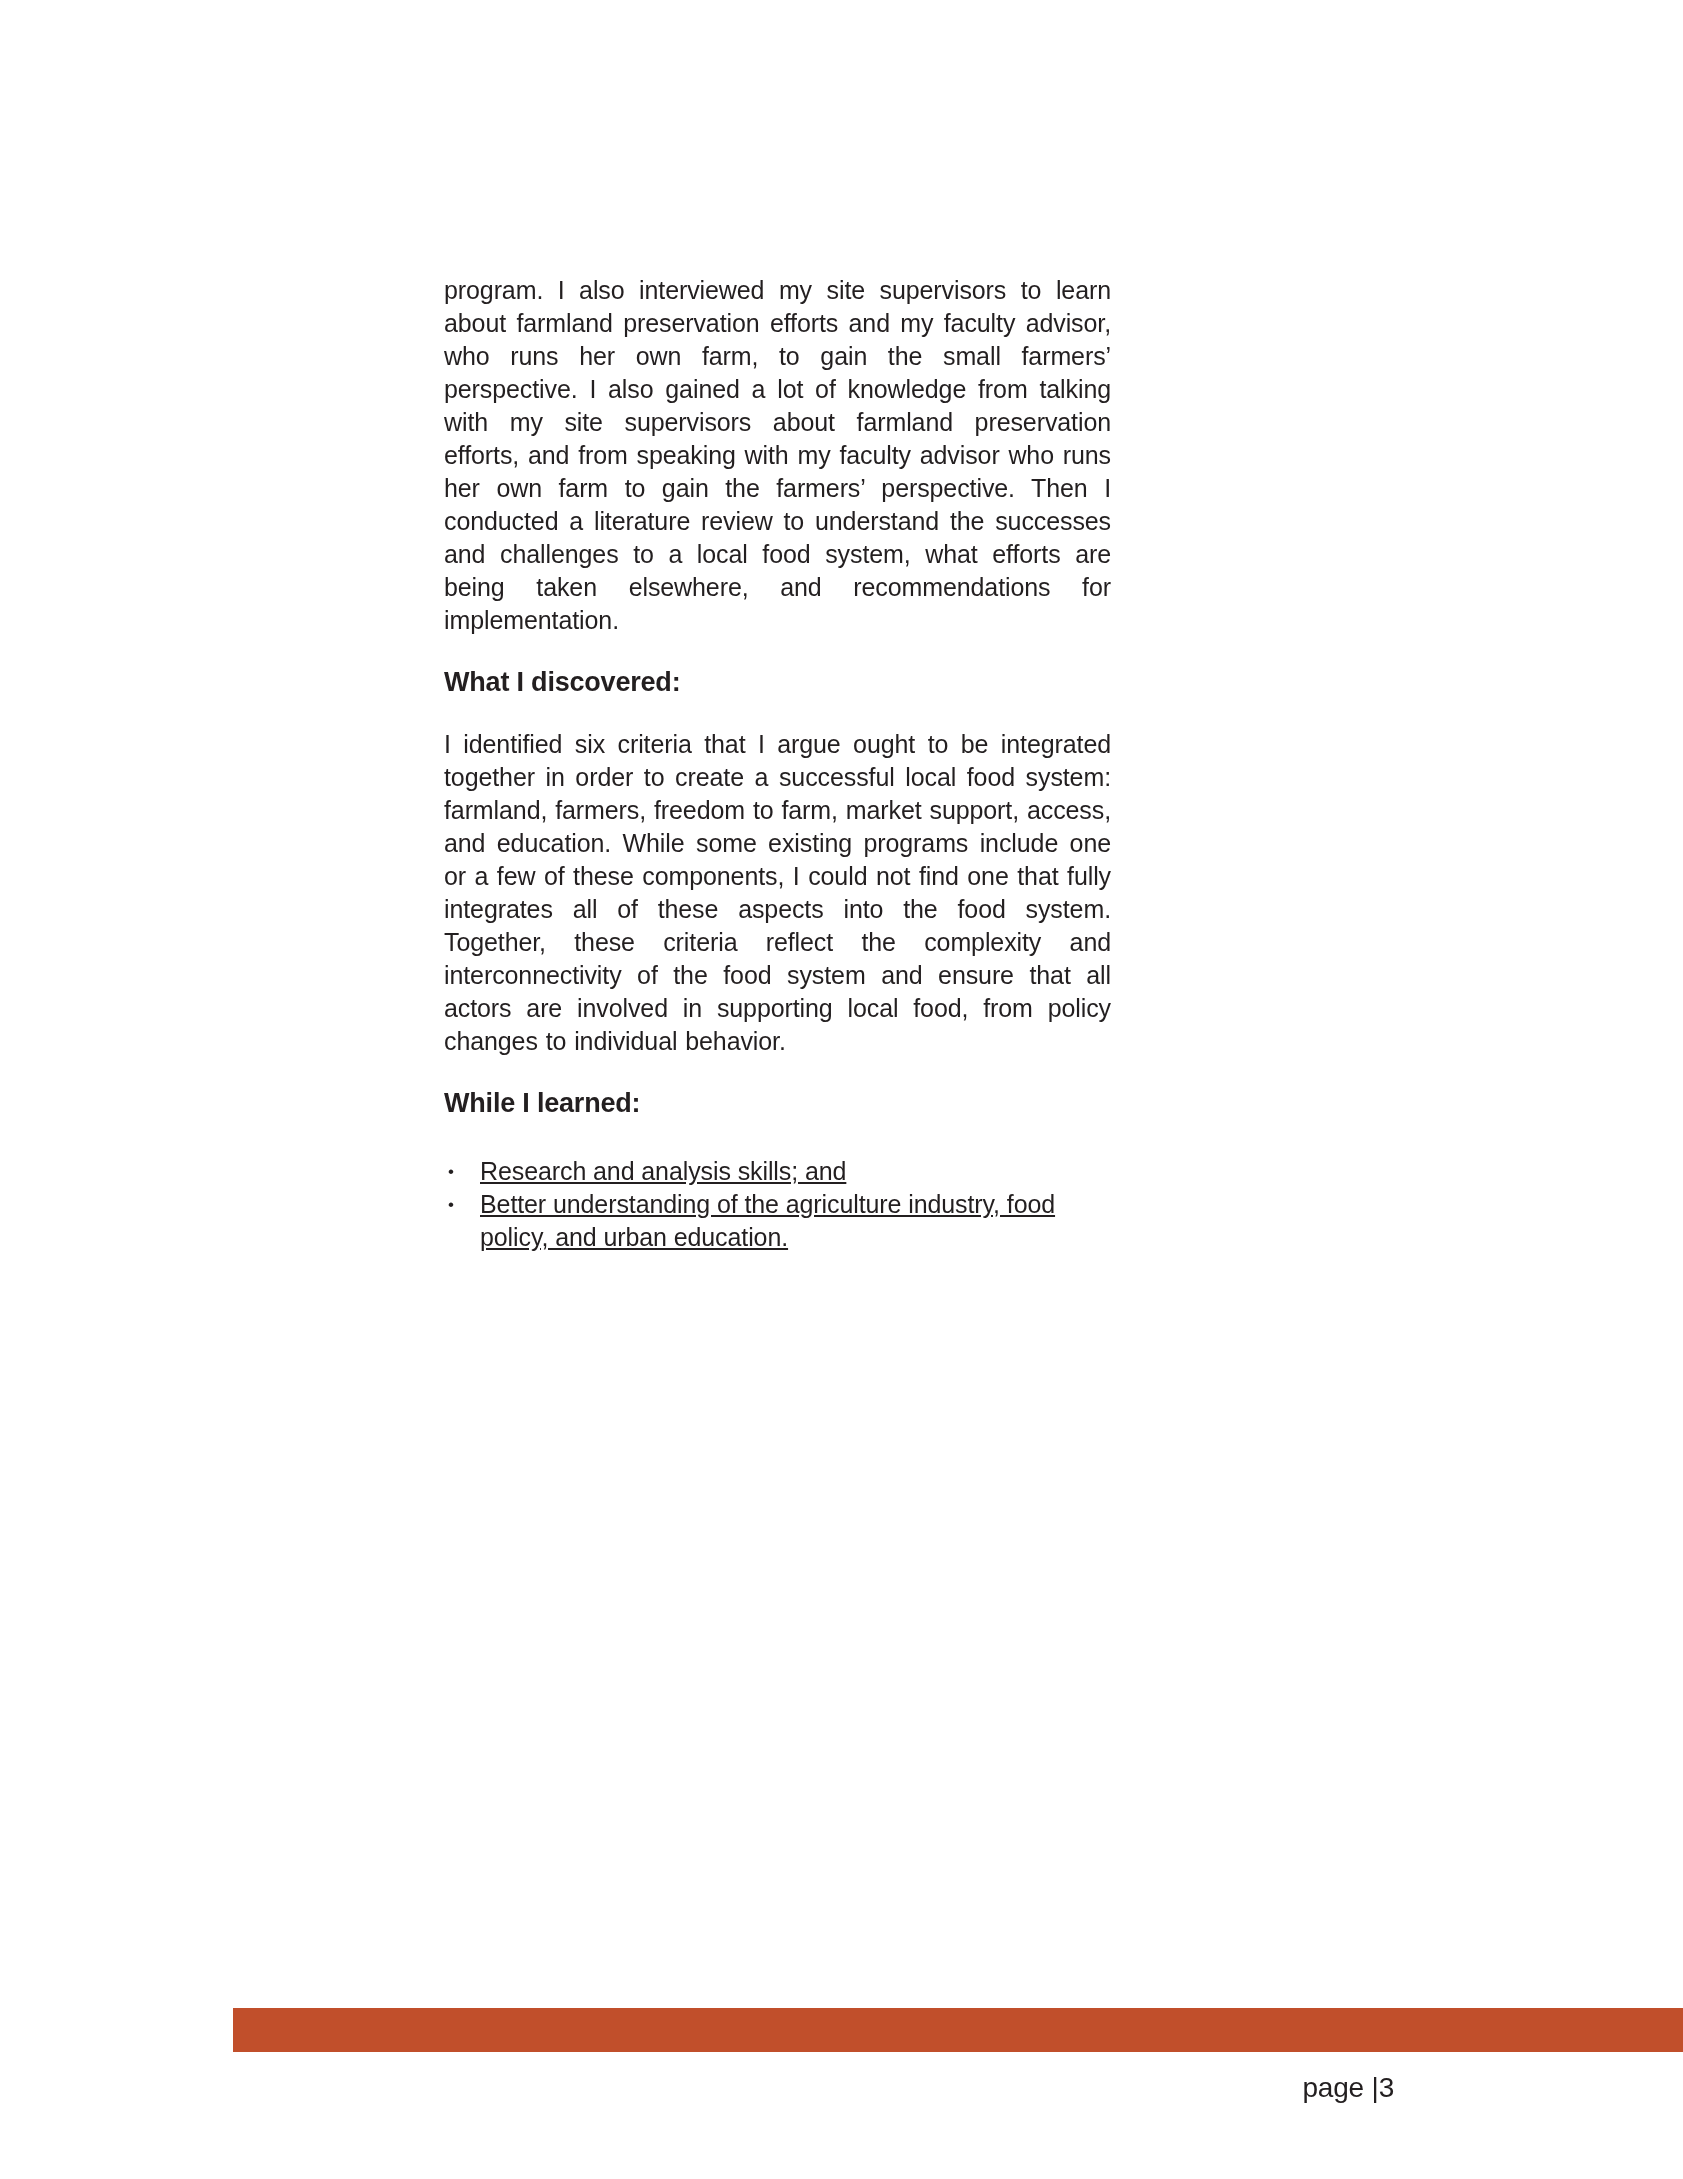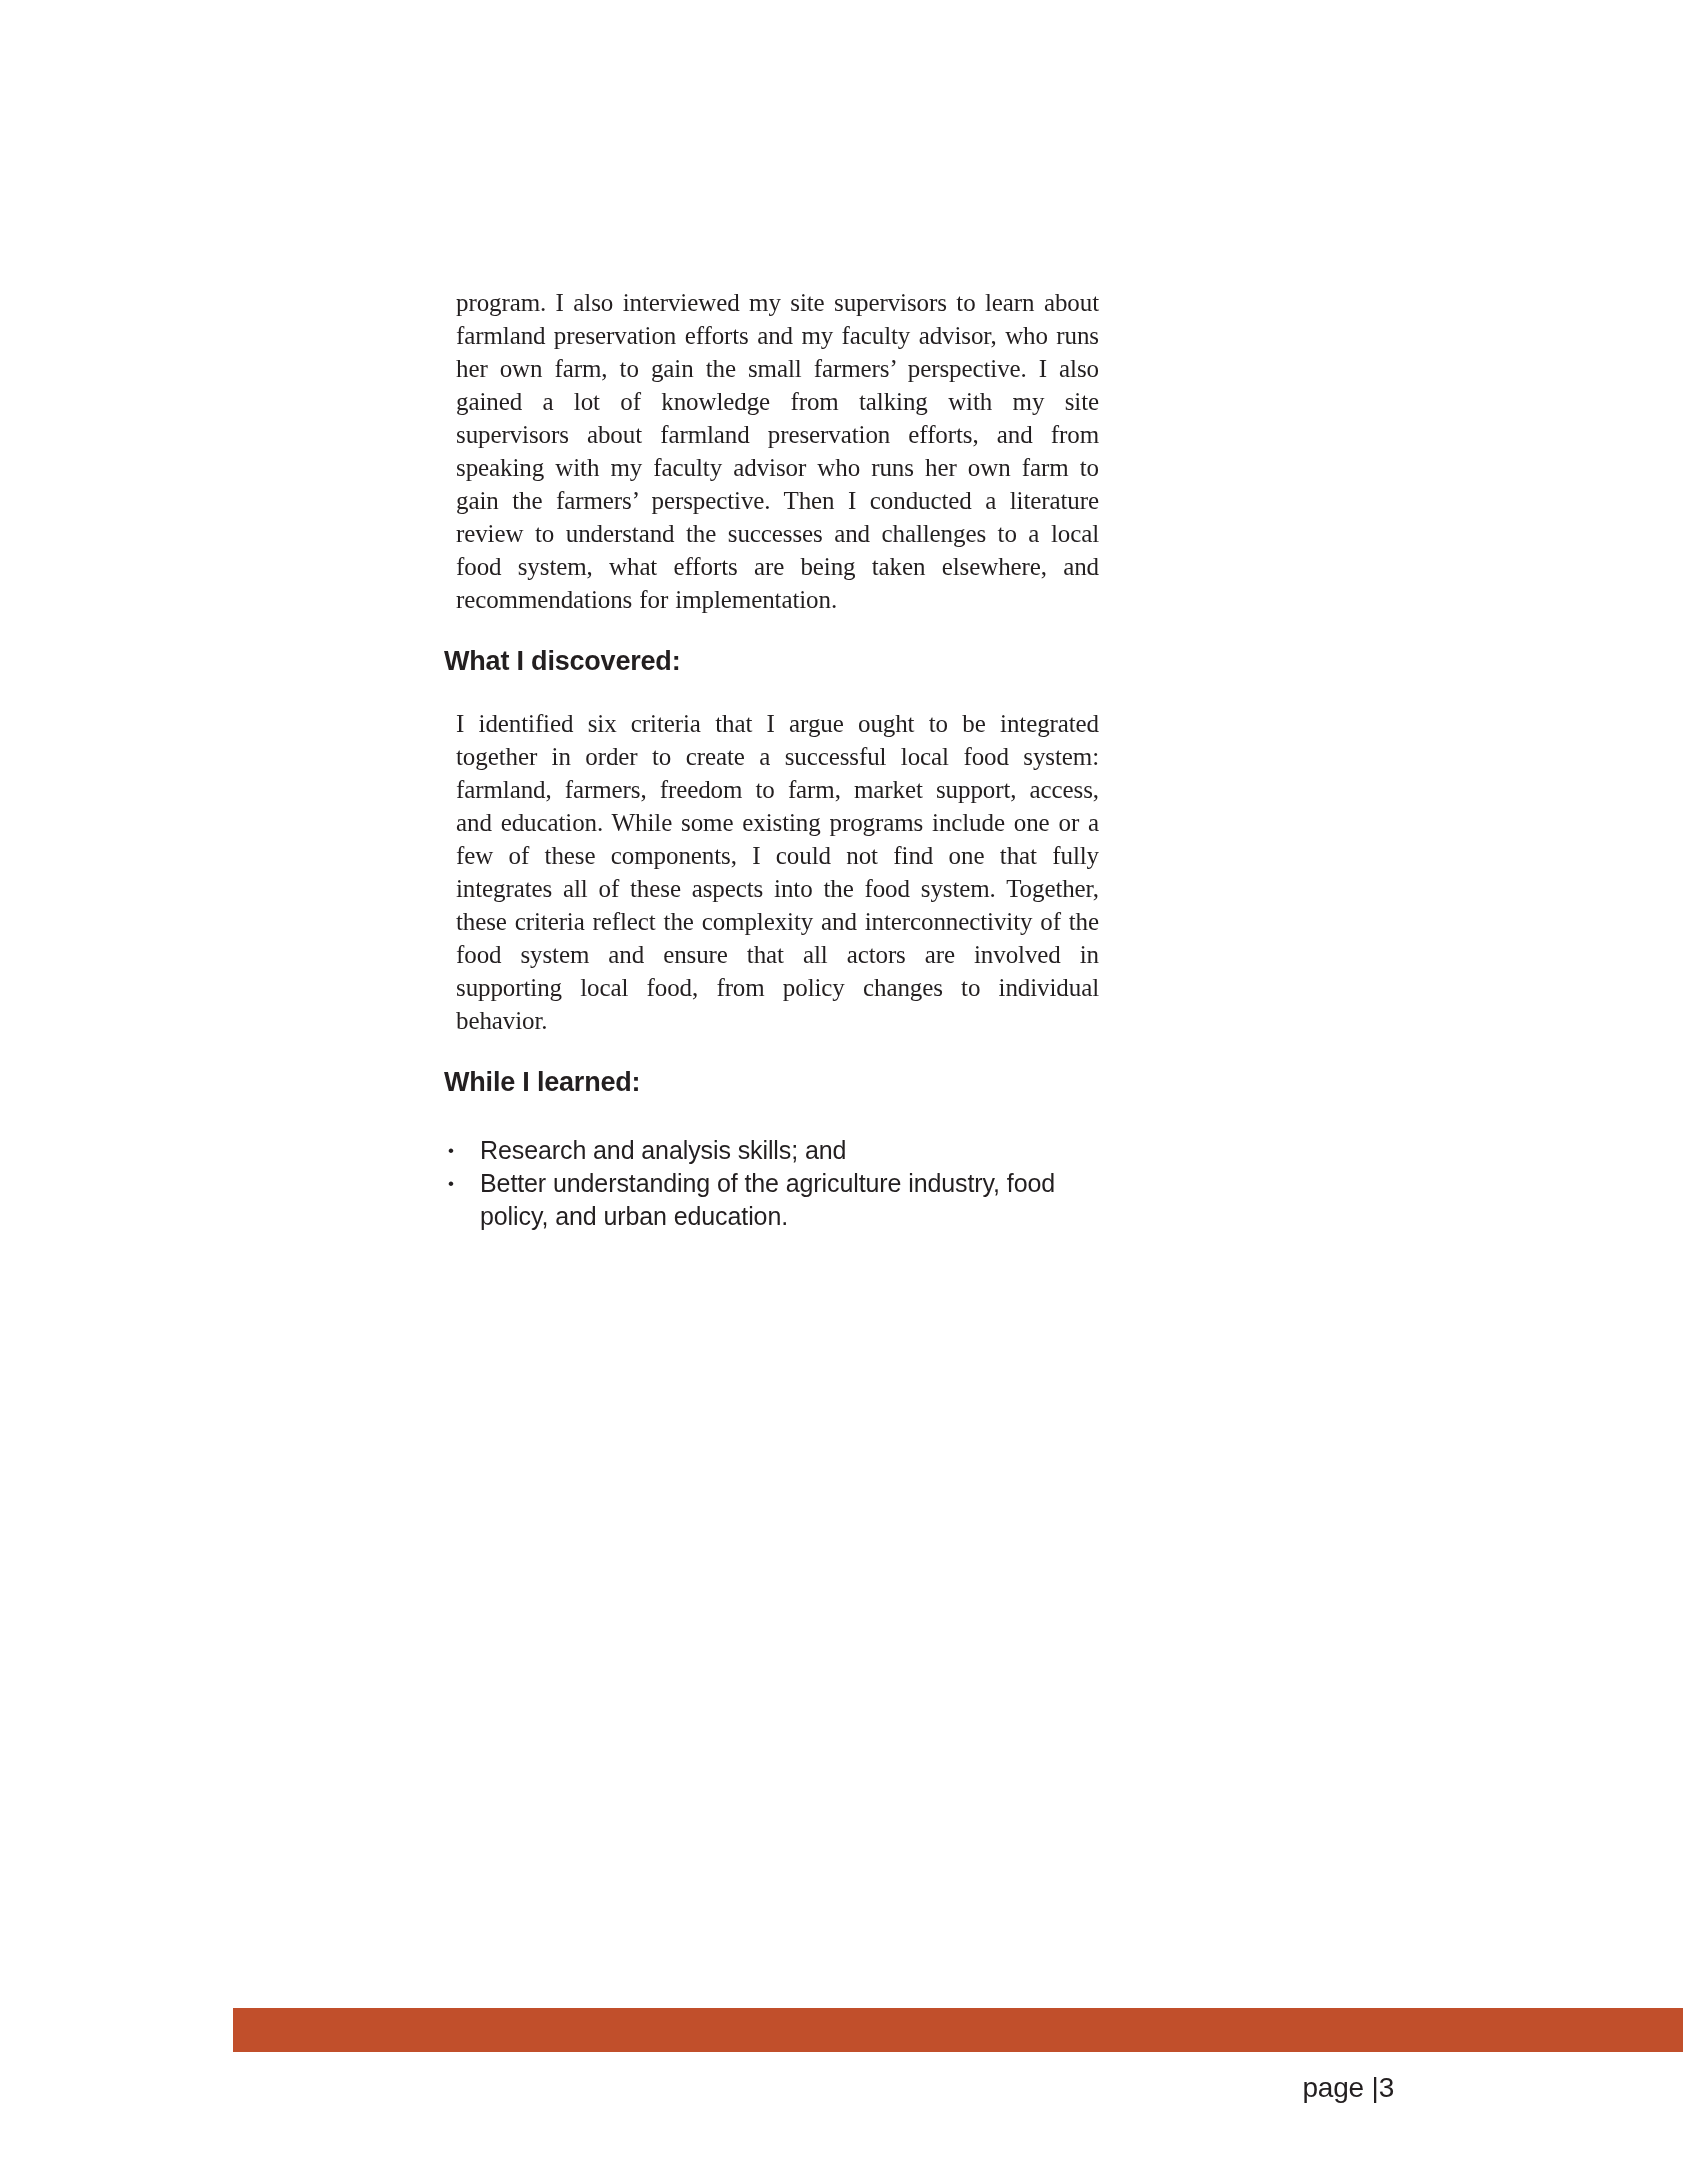--- a/index.html
+++ b/index.html
@@ -18,27 +18,26 @@
     position: absolute;
     inset: 0;
   }
   .content-column {
     position: absolute;
     left: 444px;
     top: 274px;
     width: 667px;
   }
   .body-para {
-    margin: 12px;
+    margin: 0;
     font-size: 25px;
     line-height: 33px;
     letter-spacing: -0.1px;
     text-align: justify;
     word-spacing: 1px;
-    font-family: Liberation Serif, serif;
   }
   .section-heading {
     margin: 29px 0;
     font-size: 27px;
     line-height: 33px;
     font-weight: bold;
     letter-spacing: -0.2px;
   }
   .bullet-list {
     margin: 35px 0 0 0;
@@ -53,20 +52,21 @@
     align-items: flex-start;
   }
   .bullet-marker {
     flex: 0 0 32px;
     padding-left: 4px;
     font-size: 17px;
     line-height: 33px;
   }
   .bullet-text {
     flex: 1 1 auto;
+    text-decoration: underline;
   }
   .footer-bar {
     position: absolute;
     left: 233px;
     right: 0;
     top: 2008px;
     height: 44px;
   }
   .page-number {
     position: absolute;

